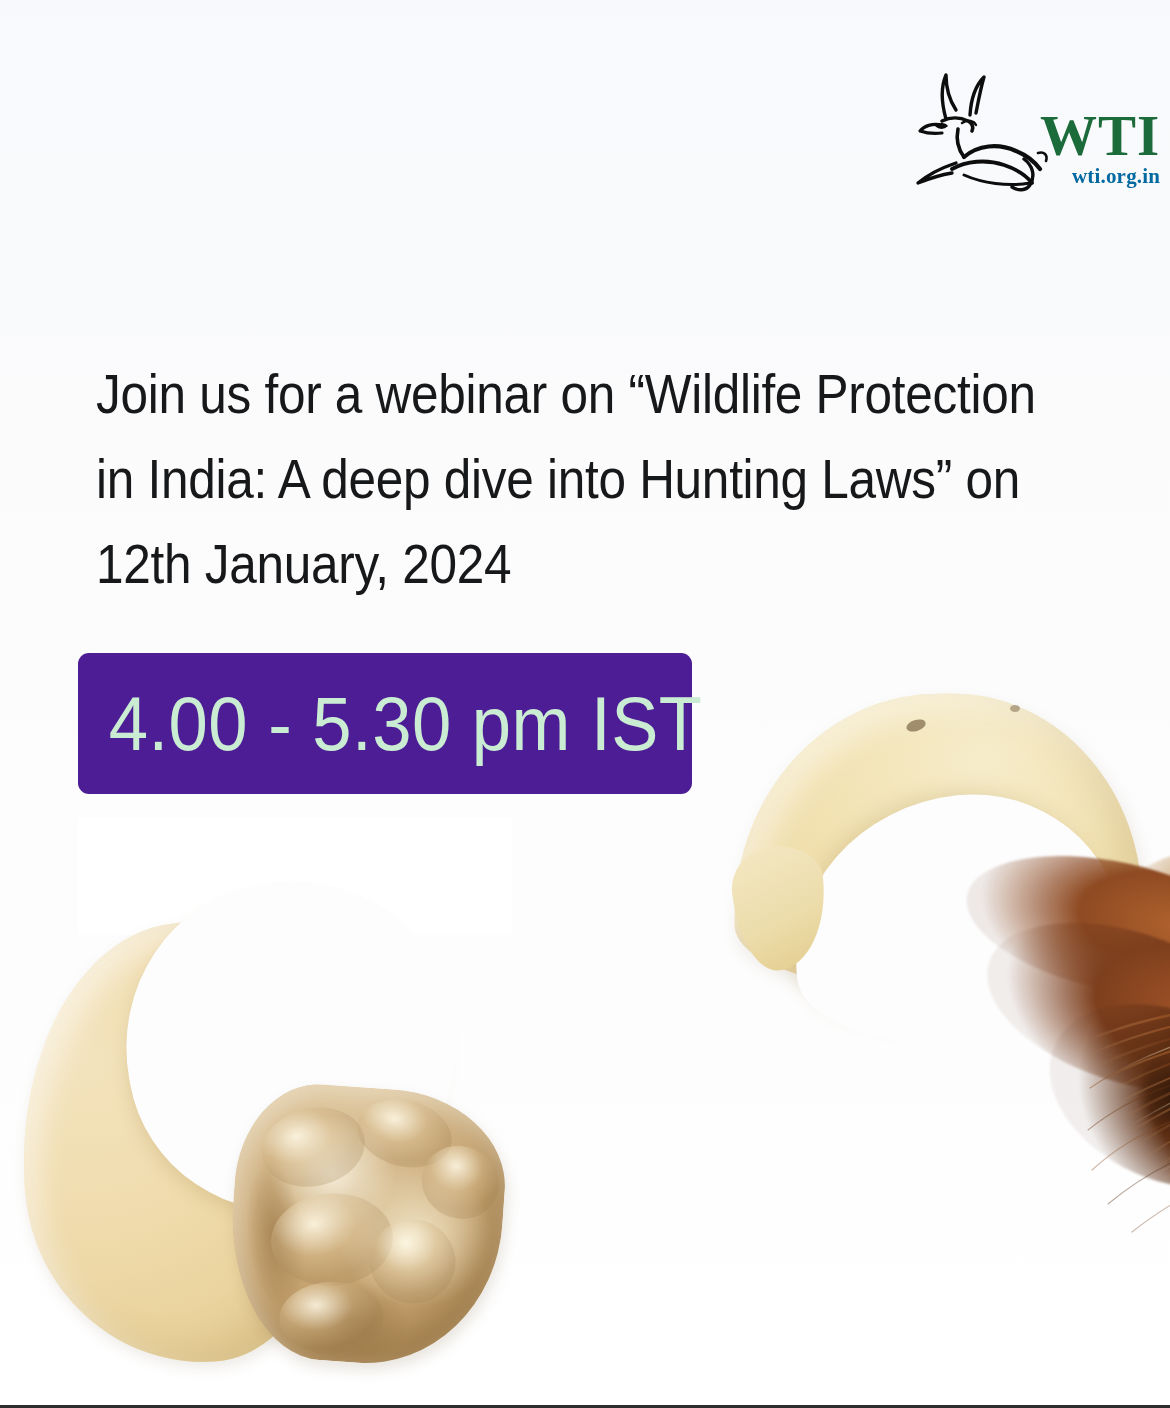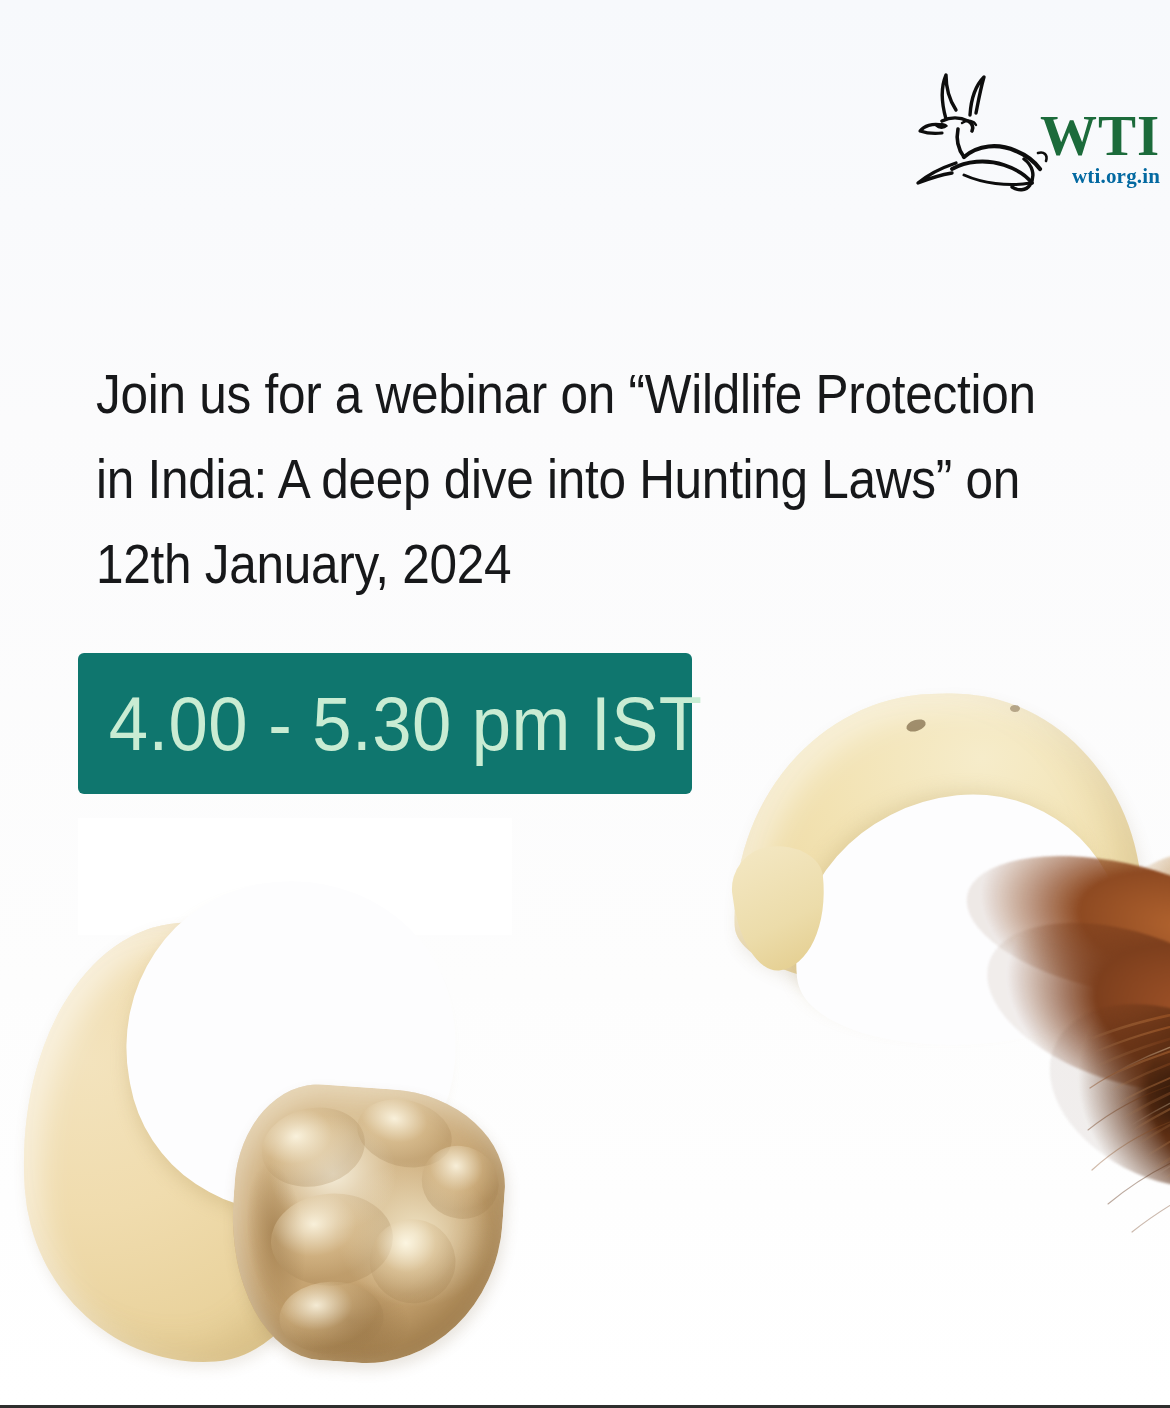--- a/index.html
+++ b/index.html
@@ -57,22 +57,22 @@
     letter-spacing:-0.3px;
     transform:scaleX(.90);
     transform-origin:left top;
   }
   #headline .line { display:block; white-space:nowrap; }
 
   
   #time-badge {
     position:absolute; left:78px; top:653px;
     width:614px; height:141px;
-    background:#0f766e;
-    border-radius:6px;
+    background:#4c1d95;
+    border-radius:11px;
     display:flex; align-items:center;
   }
   #time-badge .txt {
     color:#c9ecd3;
     font-family:"Liberation Sans Narrow","Liberation Sans", sans-serif;
     font-size:76px; font-weight:400;
     letter-spacing:.5px;
     padding-left:33px;
     transform:scaleX(.93);
     transform-origin:left center;

